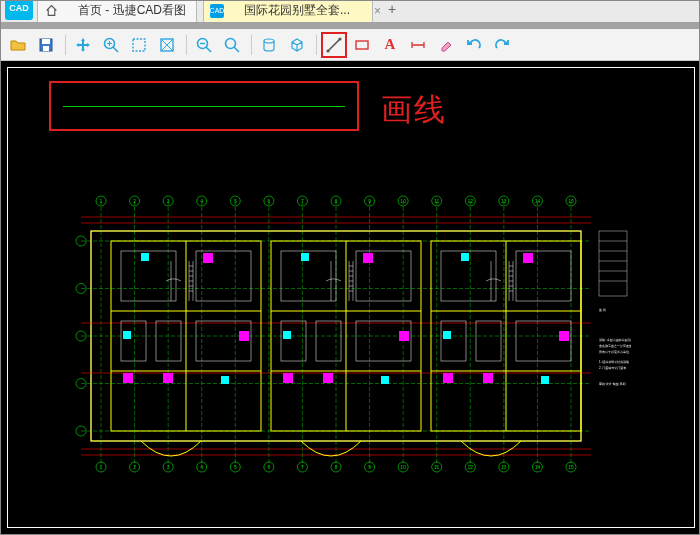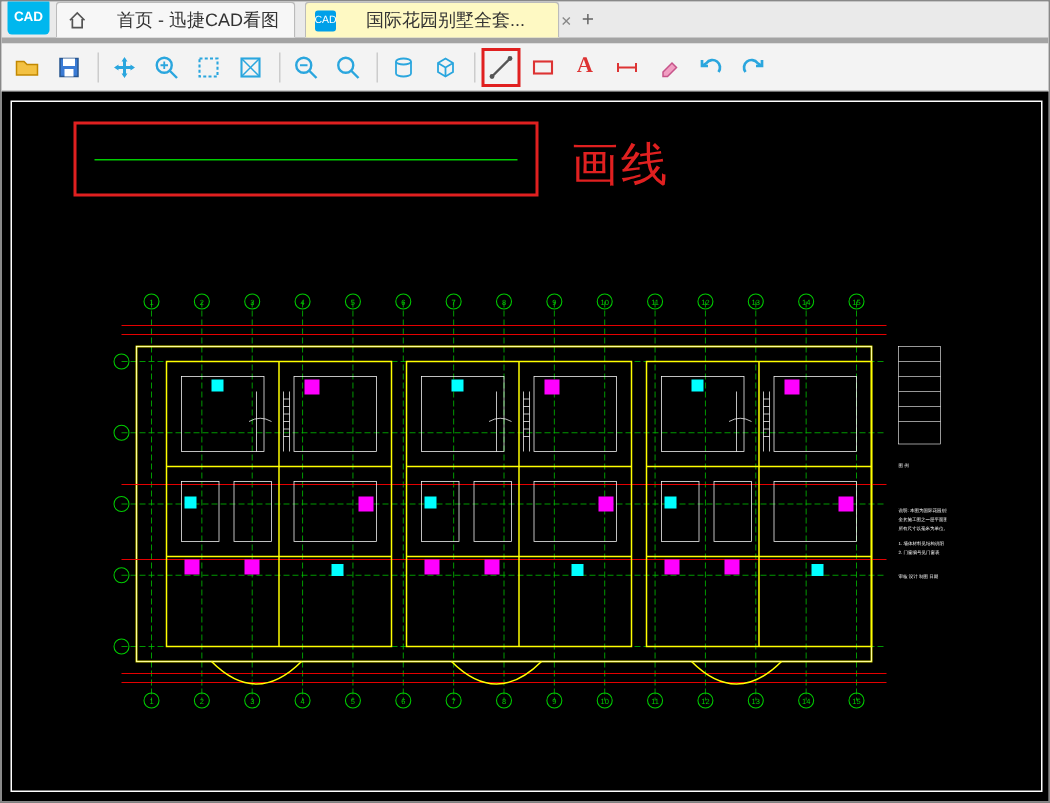--- a/index.html
+++ b/index.html
@@ -10,21 +10,21 @@
     background: #e8e8e8;
     overflow: hidden;
     border: 1px solid #888;
   }
   
   .tabbar {
     height: 28px;
     background: #eaeaea;
     display: flex; align-items: flex-end;
     padding-left: 4px;
-    border-bottom: 4px solid #a3a3a3;
+    border-bottom: 7px solid #a3a3a3;
   }
   .app-logo {
     width: 28px; height: 24px;
     background: #00b7ee;
     border-radius: 3px;
     color: #fff; font-size: 9px; font-weight: bold;
     display: flex; align-items: center; justify-content: center;
     margin-right: 4px;
     margin-bottom: 2px;
   }

